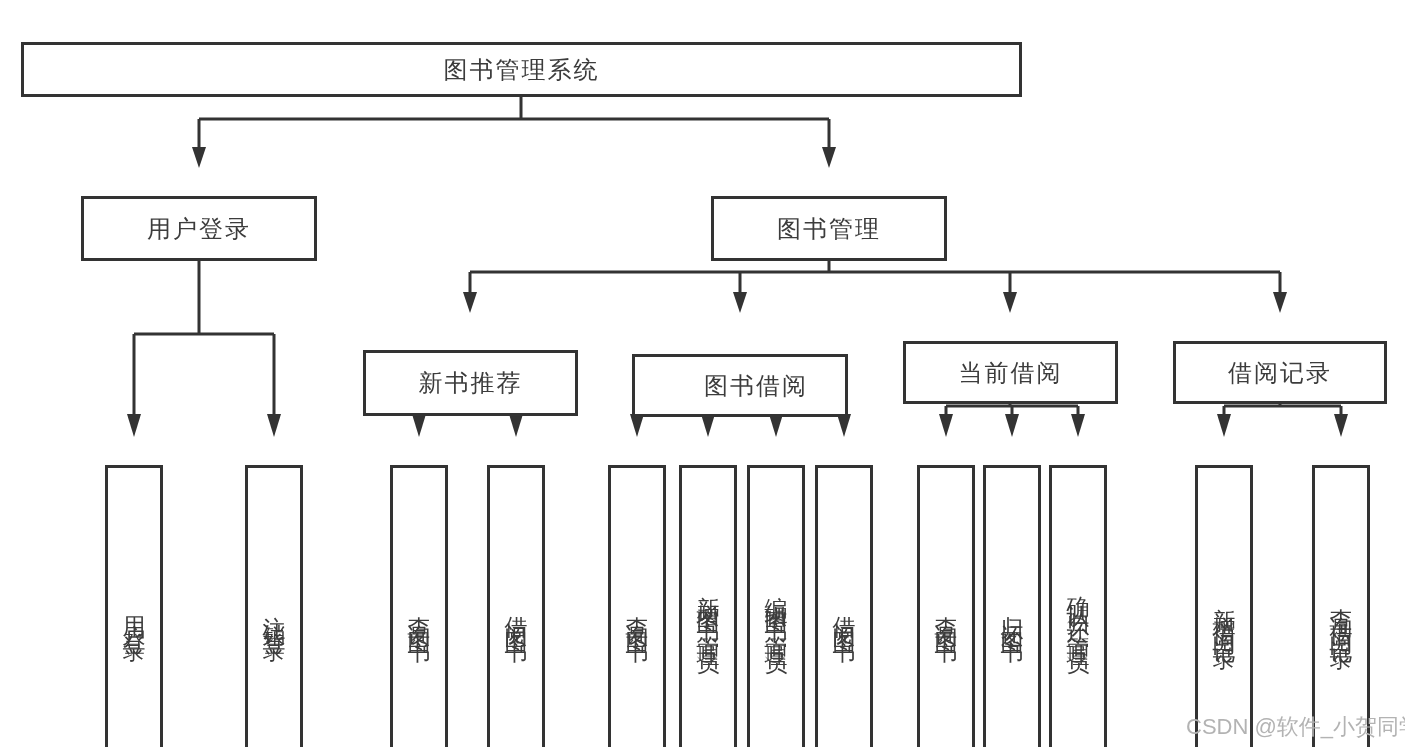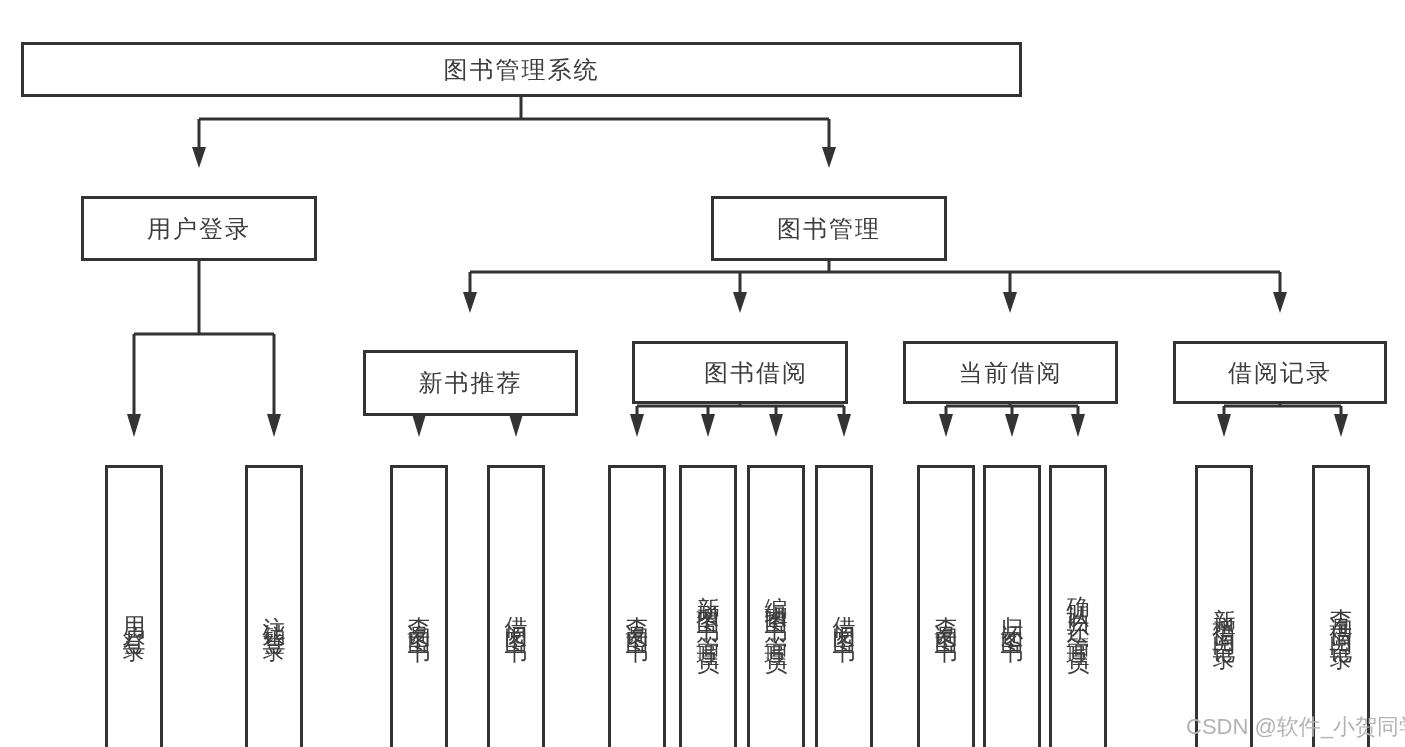--- a/index.html
+++ b/index.html
@@ -40,21 +40,21 @@
     letter-spacing: 8px;
     line-height: 1;
   }
   
   .n-root   { left: 21px;   top: 14px;  width: 1001px; height: 55px; }
   
   .n-l2-0   { left: 81px;   top: 168px; width: 236px;  height: 65px; }
   .n-l2-1   { left: 711px;  top: 168px; width: 236px;  height: 65px; }
   
   .n-l3-0   { left: 363px;  top: 322px; width: 215px;  height: 66px; }
-  .n-l3-1   { left: 632px;  top: 313px; width: 216px;  height: 63px; padding-left: 32px; }
+  .n-l3-1   { left: 632px;  top: 326px; width: 216px;  height: 63px; padding-left: 32px; }
   .n-l3-2   { left: 903px;  top: 313px; width: 215px;  height: 63px; }
   .n-l3-3   { left: 1173px; top: 313px; width: 214px;  height: 63px; }
   
   .leaf     { top: 437px; height: 298px; width: 58px; }
   .n-lf-0   { left: 105px; }
   .n-lf-1   { left: 245px; }
   .n-lf-2   { left: 390px; }
   .n-lf-3   { left: 487px; }
   .n-lf-4   { left: 608px; }
   .n-lf-5   { left: 679px; }

